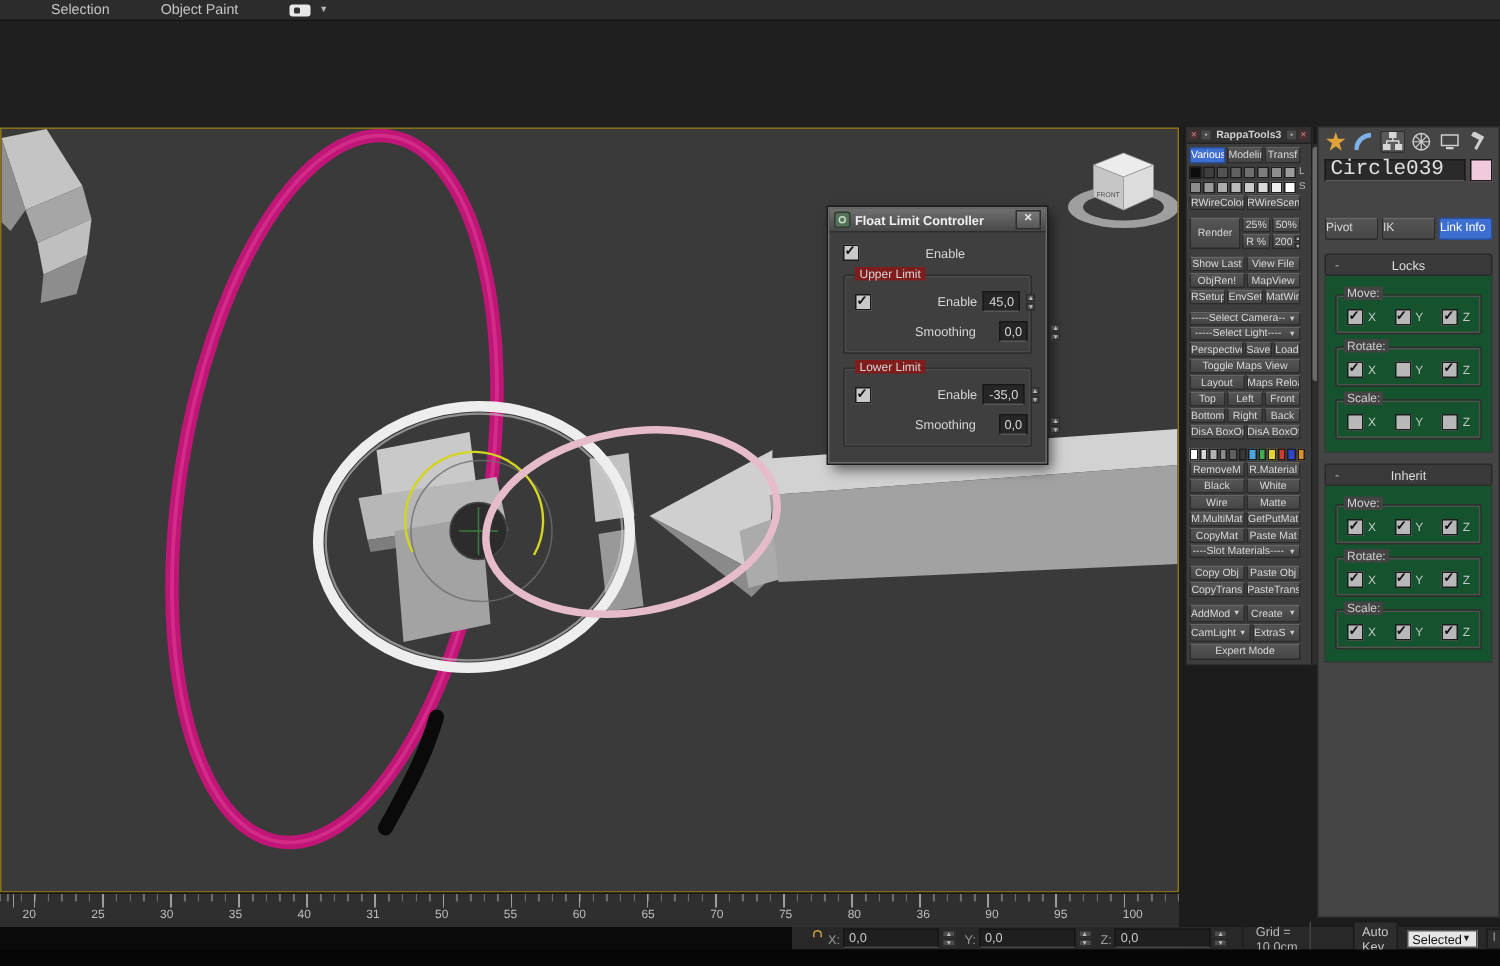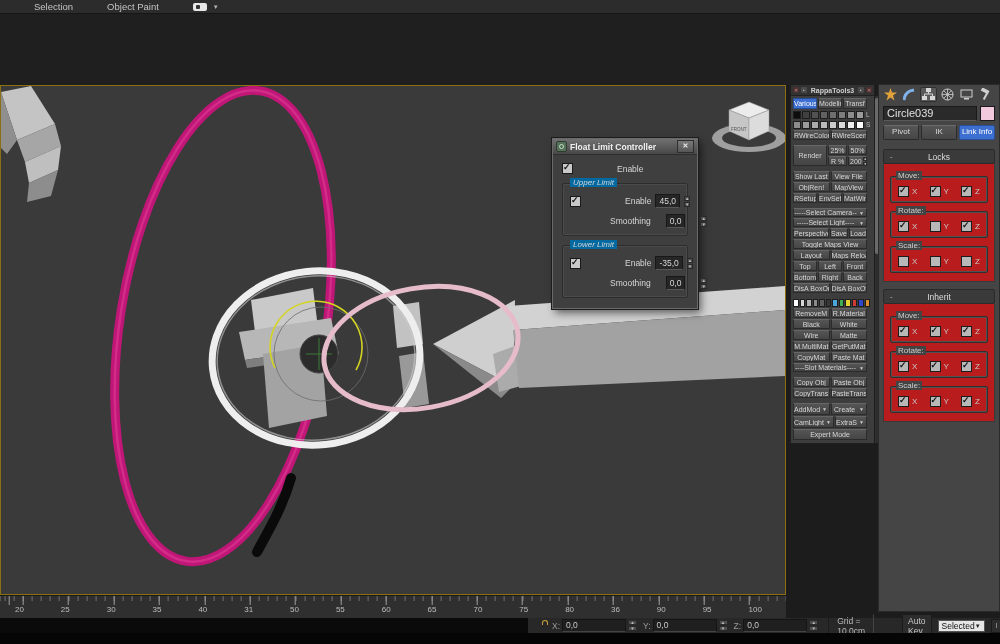--- a/index.html
+++ b/index.html
@@ -47,21 +47,21 @@
   .dlg-title .t{font-size:8.5px;font-weight:bold;color:#f0f0f0;}
   .dlg-close{margin-left:auto;width:15px;height:11px;background:linear-gradient(#7a7a7a,#565656);border:1px solid #2e2e2e;color:#e8e8e8;font-size:7px;line-height:10px;text-align:center;font-weight:bold;}
   .dlg-body{padding:8px 9px 10px;}
   .drow{display:flex;align-items:center;gap:4px;margin-bottom:6px;}
   .drow:last-child{margin-bottom:0;gap:15px;}
   .dlbl{font-size:8.5px;color:#d6d6d6;margin-left:40px;}
   .cb{width:9px;height:9px;background:#c9c9c9;border:1px solid #191919;position:relative;flex:none;}
   .cb[data-checked="true"]::after{content:"✓";position:absolute;top:-2px;left:0;font-size:9px;color:#101010;font-weight:bold;}
   .dfield{width:46px;height:12px;background:#262626;border:1px solid #181818;border-bottom-color:#575757;color:#d8d8d8;font-size:8.5px;line-height:12px;padding:0 3px;margin-left:auto;}
   .fgrp{border:1px solid #2d2d2d;box-shadow:0 0 0 1px #4b4b4b inset;border-radius:2px;position:relative;margin-top:9px;padding:10px 7px 7px;}
-  .fgrp .legend{position:absolute;top:-6px;left:7px;background:#0369a1;padding:0 3px;font-size:8px;color:#d4d4d4;font-style:italic;}
+  .fgrp .legend{position:absolute;top:-6px;left:7px;background:#7f1d1d;padding:0 3px;font-size:8px;color:#d4d4d4;}
   
   #rt{left:790px;top:84px;width:85px;background:#3d3d3d;border:1px solid #1f1f1f;box-sizing:border-box;}
   .rt-title{height:10px;background:#323232;display:flex;align-items:center;gap:2px;padding:0 2px;border-bottom:1px solid #222;}
   .rt-title .t{flex:1;text-align:center;font-size:7px;font-weight:bold;color:#cfcfcf;}
   .tic{width:6px;height:6px;font-size:5px;line-height:6px;text-align:center;color:#c98a8a;background:#4a3030;border-radius:1px;}
   .tic.g{color:#bbb;background:#4a4a4a;}
   #rt .content{padding:2px 7px 3px 2px;display:flex;flex-direction:column;gap:1px;position:relative;}
   .rrow{display:flex;gap:1px;}
   .btn{flex:1;height:10px;background:linear-gradient(#555,#454545);border:1px solid #2b2b2b;border-top-color:#666;border-radius:1px;color:#d8d8d8;font-size:7px;line-height:9px;text-align:center;white-space:nowrap;overflow:hidden;box-sizing:border-box;}
   .btn.tb{height:11px;line-height:10px;}
@@ -80,29 +80,29 @@
   .rspin .spin b{height:4px;font-size:3.5px;line-height:3px;}
   .spacer{height:3px;}
   .rt-scroll{position:absolute;right:-6px;top:0;bottom:0;width:5px;background:#2e2e2e;}
   .rt-scroll .thumb{position:absolute;top:2px;left:0;width:5px;height:45%;background:#6a6a6a;border-radius:2px;}
   
   #cp{left:878px;top:84px;width:122px;height:528px;background:#454545;border:1px solid #2a2a2a;box-sizing:border-box;}
   .cp-icons{display:flex;gap:2px;padding:2px 3px;align-items:center;}
   .cpi{width:17px;height:15px;display:flex;align-items:center;justify-content:center;border-radius:2px;}
   .cpi.sel{background:#5a5a5a;box-shadow:0 0 0 1px #303030 inset;}
   .cp-name{display:flex;align-items:center;gap:3px;padding:2px 4px;}
-  .namefield{flex:1;height:13px;background:#2a2a2a;border:1px solid #1a1a1a;border-bottom-color:#5a5a5a;color:#e0e0e0;font-size:11px;line-height:13px;padding:0 3px;}
+  .namefield{flex:1;height:13px;background:#2a2a2a;border:1px solid #1a1a1a;border-bottom-color:#5a5a5a;color:#e0e0e0;font-size:14px;line-height:13px;padding:0 3px;font-family:Liberation Mono, monospace;}
   .objcolor{width:13px;height:13px;border:1px solid #1a1a1a;}
   .cp-btnrow{display:flex;gap:2px;padding:2px 4px;}
-  .cpb{flex:1;height:13px;background:linear-gradient(#565656,#464646);border:1px solid #2b2b2b;border-top-color:#6a6a6a;border-radius:2px;color:#d8d8d8;font-size:8px;line-height:12px;text-align:center;}
+  .cpb{flex:1;height:13px;background:linear-gradient(#565656,#464646);border:1px solid #2b2b2b;border-top-color:#6a6a6a;border-radius:2px;color:#d8d8d8;font-size:8px;line-height:12px;text-align:left;margin-top:20px;}
   .cpb.on{background:#3d6fd0;color:#fff;border-color:#2a4f9a;}
   .roll{margin:7px 4px 0;}
   .roll-h{height:13px;background:#3a3a3a;border:1px solid #2a2a2a;border-radius:2px;display:flex;align-items:center;justify-content:center;font-size:8.5px;color:#ddd;position:relative;}
   .roll-h .minus{position:absolute;left:6px;font-size:8px;color:#bbb;}
-  .roll-b{border:1px solid #393939;border-top:none;background:#b91c1c;padding:4px 3px 8px;text-align:right;}
+  .roll-b{border:1px solid #393939;border-top:none;background:#14532d;padding:4px 3px 8px;text-align:right;}
   .grp{border:1px solid #2f2f2f;box-shadow:0 0 0 1px #515151 inset;border-radius:2px;position:relative;margin:8px 3px 0;padding:9px 4px 5px;}
   .grp-label{position:absolute;top:-6px;left:5px;background:#434343;padding:0 2px;font-size:8px;color:#cfcfcf;}
   .axes{display:flex;justify-content:space-between;padding:0 3px;}
   .axis{display:flex;align-items:center;gap:3px;font-size:8px;color:#c9c9c9;}
   .axcb{width:9px;height:9px;background:#b8b8b8;border:1px solid #1c1c1c;position:relative;flex:none;}
   .axcb[data-checked="true"]::after{content:"✓";position:absolute;top:-2px;left:0;font-size:9px;color:#111;font-weight:bold;}
 </style>
 </head>
 <body>
 

